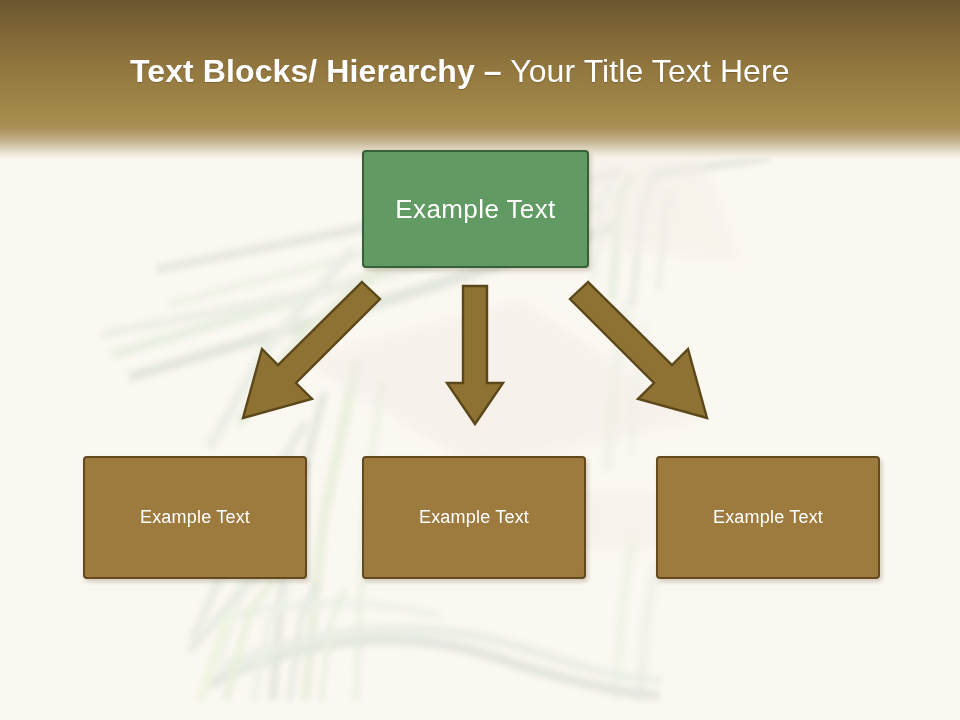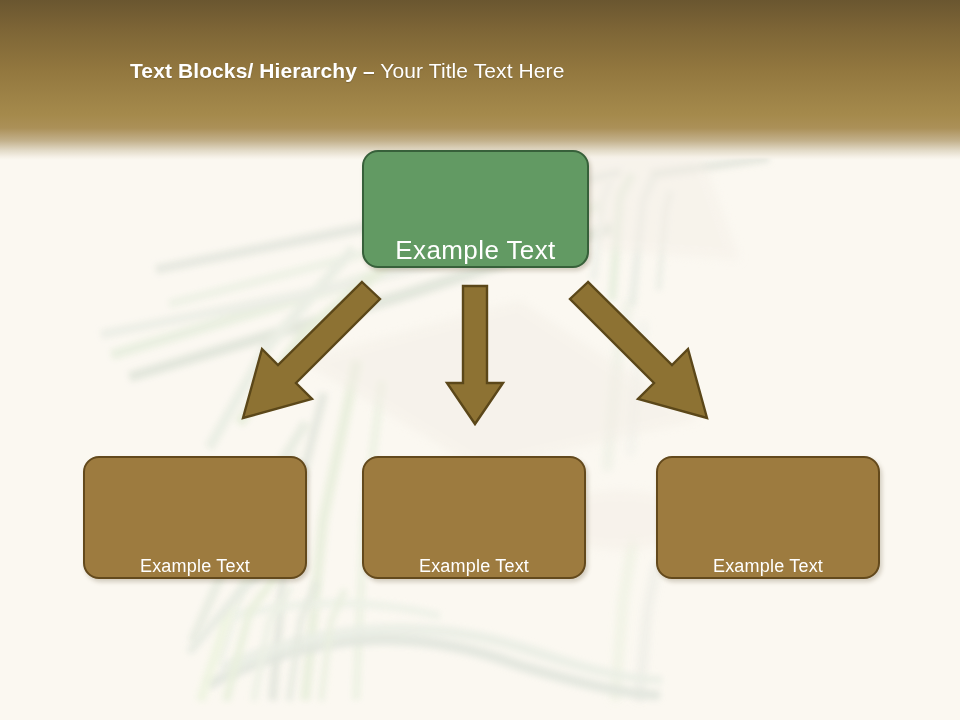--- a/index.html
+++ b/index.html
@@ -45,21 +45,21 @@
         #e2dac7 94%,
         #f5f0e6 98%,
         rgba(251,248,241,0) 100%);
     z-index: 2;
   }
   .banner-title {
     position: absolute;
     left: 130px;
     top: 51px;
     color: #ffffff;
-    font-size: 21px;
+    font-size: 32px;
     line-height: 40px;
     letter-spacing: 0.1px;
     white-space: nowrap;
     text-shadow: 0 1px 1px rgba(60,45,20,0.30);
   }
   .banner-title .t-bold { font-weight: bold; }
   .banner-title .t-reg  { font-weight: normal; }
 
   
   .arrows {
@@ -69,23 +69,23 @@
     width: 960px;
     height: 720px;
     z-index: 3;
   }
 
   
   .node {
     position: absolute;
     box-sizing: border-box;
     display: flex;
-    align-items: flex-end;
+    align-items: center;
     justify-content: center;
-    border-radius: 16px;
+    border-radius: 4px;
     color: #ffffff;
     text-align: center;
     z-index: 4;
     box-shadow: 2px 3px 4px rgba(90,75,45,0.25);
   }
   .node-top {
     left: 362px;
     top: 150px;
     width: 227px;
     height: 118px;

